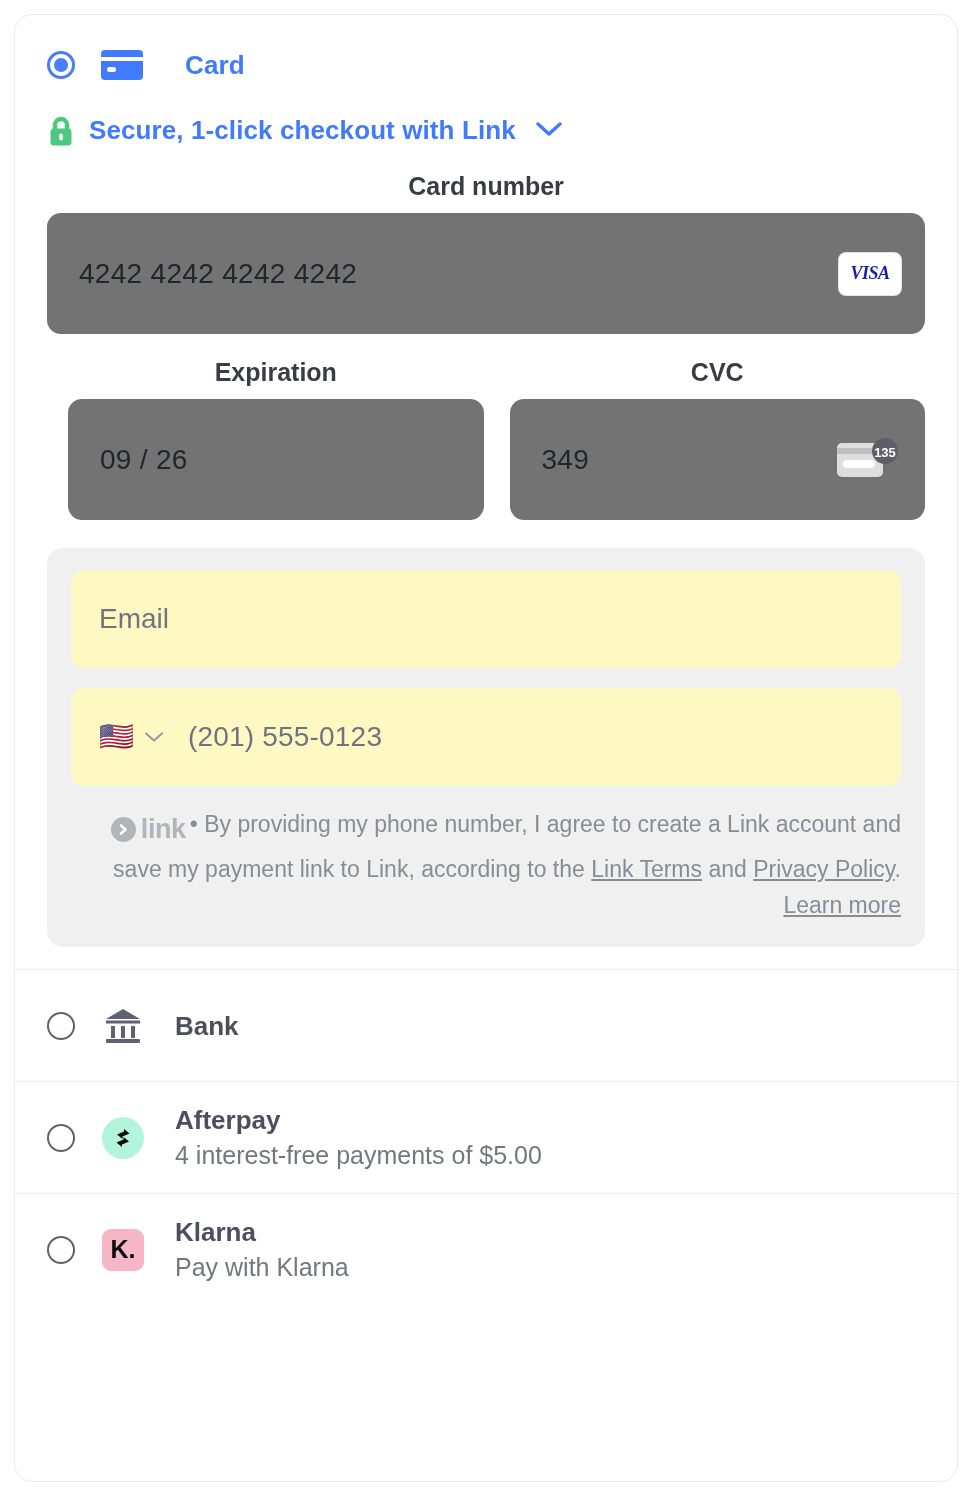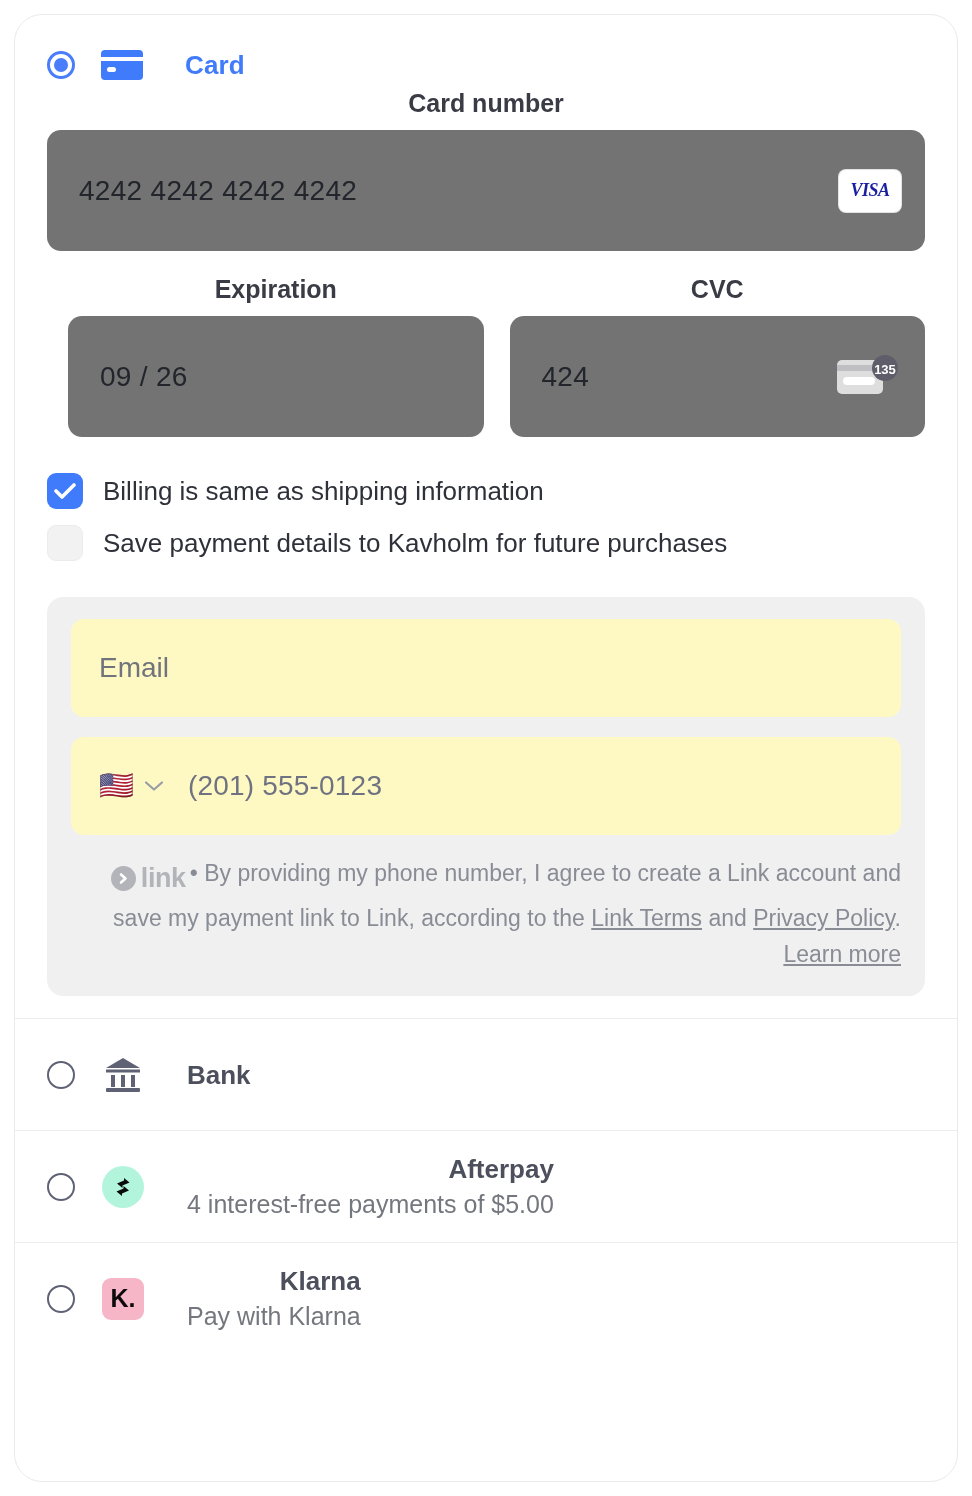--- a/index.html
+++ b/index.html
@@ -9,21 +9,21 @@
     font-family: "Liberation Sans", sans-serif;
     -webkit-font-smoothing: antialiased;
   }
   .page { position: relative; width: 972px; height: 1496px; background:#fff; }
 
   .outer-card {
     position: absolute;
     left: 14px; top: 14px;
     width: 944px; height: 1468px;
     border: 1px solid #e9eaec;
-    border-radius: 28px;
+    border-radius: 18px;
     background: #ffffff;
     overflow: hidden;
   }
 
   
   .card-section { padding: 26px 32px 22px 32px; }
 
   .method-head { display:flex; align-items:center; gap:0; height: 48px; }
   .radio {
     width: 28px; height: 28px; border-radius: 50%;
@@ -114,21 +114,21 @@
   }
   .lm-word { font-size: 27px; font-weight:700; color:#b3b4ba; letter-spacing:-0.4px; }
 
   
   .alt-row {
     border-top: 1px solid #ededf0;
     display:flex; align-items:center;
     padding: 0 32px; height: 112px;
   }
   .alt-icon { margin-left: 26px; width: 44px; height: 44px; display:flex; align-items:center; justify-content:center; flex:0 0 auto;}
-  .alt-texts { margin-left: 42px; text-align: right; }
+  .alt-texts { margin-left: 30px; }
   .alt-title { font-size: 26px; font-weight: 700; color:#4c4f5c; line-height:1.25; }
   .alt-sub { font-size: 25px; color:#75777f; line-height:1.3; margin-top:2px; }
   .alt-title.single { font-weight:700; }
 
   .badge-sq {
     width: 42px; height: 42px; border-radius: 9px;
     display:flex; align-items:center; justify-content:center;
   }
   .klarna-k { font-size: 25px; font-weight:700; color:#0b0b0d; font-family:"Liberation Sans",sans-serif; }
   .ap-circle { width:42px; height:42px; border-radius:50%; background:#b2f5dc; display:flex; align-items:center; justify-content:center;}
@@ -148,20 +148,35 @@
         <span class="card-glyph">
           <svg width="42" height="30" viewBox="0 0 42 30">
             <rect x="0" y="0" width="42" height="30" rx="4" fill="#3f7bfb"></rect>
             <rect x="0" y="7" width="42" height="4" fill="#ffffff"></rect>
             <rect x="6" y="17" width="9" height="5" rx="2.5" fill="#ffffff"></rect>
           </svg>
         </span>
         <span class="method-label-card">Card</span>
       </div>
 
+      <div class="link-row">
+        <span class="lock-ico">
+          <svg width="28" height="32" viewBox="0 0 28 32">
+            <path d="M8 13 V9 a6 6 0 0 1 12 0 v4" fill="none" stroke="#4dc97f" stroke-width="4.5"></path>
+            <rect x="3.5" y="12.5" width="21" height="17" rx="3.5" fill="#4dc97f"></rect>
+            <rect x="12.2" y="17.5" width="3.6" height="7" rx="1.8" fill="#ffffff"></rect>
+          </svg>
+        </span>
+        <span class="link-text">Secure, 1-click checkout with Link</span>
+        <span class="chev-blue">
+          <svg width="26" height="16" viewBox="0 0 26 16">
+              <path d="M2 3 L13 13 L24 3" fill="none" stroke="#3f7bfb" stroke-width="3.4" stroke-linecap="round" stroke-linejoin="round"></path>
+            </svg>
+        </span>
+      </div>
 
       <div>
         <div class="field-label">Card number</div>
         <div class="input-box">
           <span class="input-val">4242 4242 4242 4242</span>
           <span class="visa-badge">
             <span class="visa-word">VISA</span>
           </span>
         </div>
       </div>
@@ -169,48 +184,34 @@
       <div class="two-col">
         <div>
           <div class="field-label">Expiration</div>
           <div class="input-box">
             <span class="input-val">09 / 26</span>
           </div>
         </div>
         <div>
           <div class="field-label">CVC</div>
           <div class="input-box">
-            <span class="input-val">424</span>
+            <span class="input-val">349</span>
             <span class="cvc-ico">
               <svg width="66" height="46" viewBox="0 0 66 46">
                 <rect x="2" y="6" width="46" height="34" rx="5" fill="#dededf"></rect>
                 <rect x="2" y="11" width="46" height="6" fill="#bfbfc3"></rect>
                 <rect x="8" y="23" width="32" height="8" rx="4" fill="#ffffff"></rect>
                 <circle cx="50" cy="14" r="13" fill="#5f5d69"></circle>
                 <text x="50" y="19.5" font-family="Liberation Sans, sans-serif" font-size="13" font-weight="700" fill="#ffffff" text-anchor="middle">135</text>
               </svg>
             </span>
           </div>
         </div>
       </div>
 
-      <div class="checks">
-        <div class="check-row">
-          <span class="cb-on">
-            <svg width="22" height="18" viewBox="0 0 22 18">
-                <path d="M2 9 L8 15 L20 3" fill="none" stroke="#fff" stroke-width="3.6" stroke-linecap="round" stroke-linejoin="round"></path>
-              </svg>
-          </span>
-          <span class="check-label">Billing is same as shipping information</span>
-        </div>
-        <div class="check-row">
-          <span class="cb-off"></span>
-          <span class="check-label">Save payment details to Kavholm for future purchases</span>
-        </div>
-      </div>
 
       <div class="link-panel">
         <div class="lp-input">
           <span class="lp-ph">Email</span>
         </div>
         <div class="lp-input">
           <span class="flagwrap">
             <span class="flag">🇺🇸</span>
             <svg width="20" height="12" viewBox="0 0 20 12">
                 <path d="M2 2.5 L10 9.5 L18 2.5" fill="none" stroke="#9a9ca4" stroke-width="2.2" stroke-linecap="round" stroke-linejoin="round"></path>

